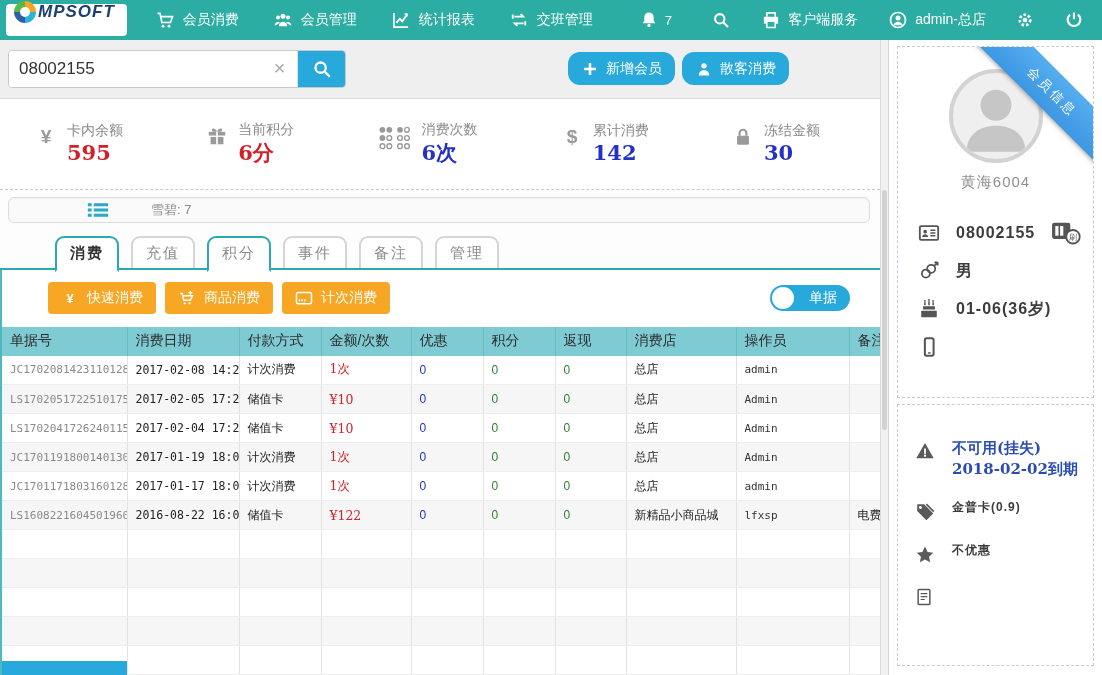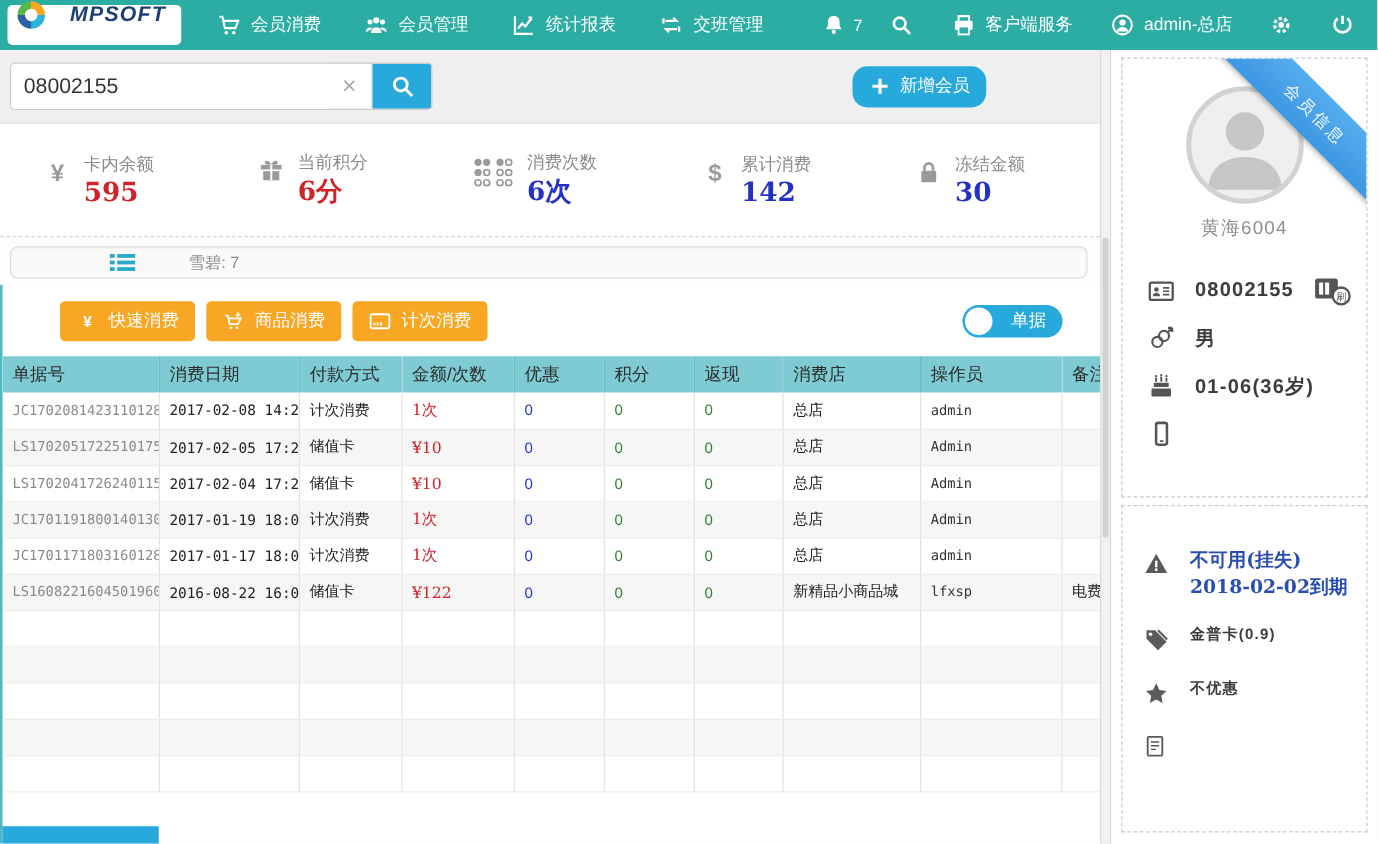--- a/index.html
+++ b/index.html
@@ -3,21 +3,21 @@
 <meta charset="utf-8">
 <style>
   * { margin:0; padding:0; box-sizing:border-box; }
   html,body { width:1102px; height:675px; overflow:hidden; background:#fff;
     font-family:"Liberation Sans","DejaVu Sans",sans-serif; }
   .canvas { position:relative; width:1102px; height:675px; background:#efefef; }
 
   
   .topnav { height:40px; background:var(--teal); display:flex; align-items:center; color:#fff; }
   .logo-box { background:#fff; border-radius:4px; margin:4px 10px 4px 6px; height:32px;
-    display:flex; align-items:center; padding:0 12px 16px 8px; gap:20px; }
+    display:flex; align-items:center; padding:0 12px 16px 8px; gap:2px; }
   .logo-swirl { width:22px; height:22px; border-radius:50%;
     background:conic-gradient(#f6a623 0 25%, #2bb3d8 25% 50%, #2d5fa8 50% 75%, #57b947 75% 100%);
     position:relative; }
   .logo-swirl::after { content:""; position:absolute; inset:6px; background:#fff; border-radius:50%; }
   .logo-text { font-weight:bold; font-style:italic; color:#1d3f72; font-size:17px; letter-spacing:1px; }
   .nav-items { display:flex; align-items:center; gap:34px; margin-left:18px; }
   .nav-item { display:flex; align-items:center; gap:8px; font-size:14px; cursor:pointer; }
   .icn { display:inline-flex; }
   .icn svg { display:block; }
   .i20 svg { width:20px; height:20px; }
@@ -241,20 +241,29 @@
         </div>
         <div class="action-btns">
           <button class="blue-btn">
             <span class="icn i18">
                 <svg viewBox="0 0 24 24">
                   <path d="M12 4v16M4 12h16" fill="none" stroke="currentColor" stroke-width="3.4"></path>
                 </svg>
               </span>
             <span>新增会员</span>
           </button>
+          <button class="blue-btn">
+            <span class="icn i18">
+                <svg viewBox="0 0 24 24">
+                  <circle cx="12" cy="7.8" r="3.6" fill="currentColor"></circle>
+                  <path d="M5 20.5c0-4.2 3.1-6.7 7-6.7s7 2.5 7 6.7z" fill="currentColor"></path>
+                </svg>
+              </span>
+            <span>散客消费</span>
+          </button>
         </div>
       </div>
 
       <div class="stats-row">
         <div class="stat">
           <span class="icn i22">
               <svg viewBox="0 0 24 24">
                 <text x="12" y="19" font-size="21" font-weight="bold" text-anchor="middle" fill="currentColor">¥</text>
               </svg>
             </span>
@@ -333,20 +342,28 @@
                 <rect x="1" y="8.2" width="4.5" height="3.6" fill="currentColor"></rect>
                 <rect x="8" y="8.2" width="17" height="3.6" fill="currentColor"></rect>
                 <rect x="1" y="14.4" width="4.5" height="3.6" fill="currentColor"></rect>
                 <rect x="8" y="14.4" width="17" height="3.6" fill="currentColor"></rect>
               </svg>
             </span>
           <span class="notice-text">雪碧: 7</span>
         </div>
       </div>
 
+      <div class="tabs-row">
+        <div class="tab active">消费</div>
+        <div class="tab">充值</div>
+        <div class="tab teal">积分</div>
+        <div class="tab">事件</div>
+        <div class="tab">备注</div>
+        <div class="tab">管理</div>
+      </div>
 
       <div class="lower">
         <div class="toolbar">
           <button class="orange-btn">
             <span class="icn i18">
                 <svg viewBox="0 0 24 24">
                   <text x="12" y="18" font-size="17" font-weight="bold" text-anchor="middle" fill="currentColor">¥</text>
                 </svg>
               </span>
             <span>快速消费</span>

